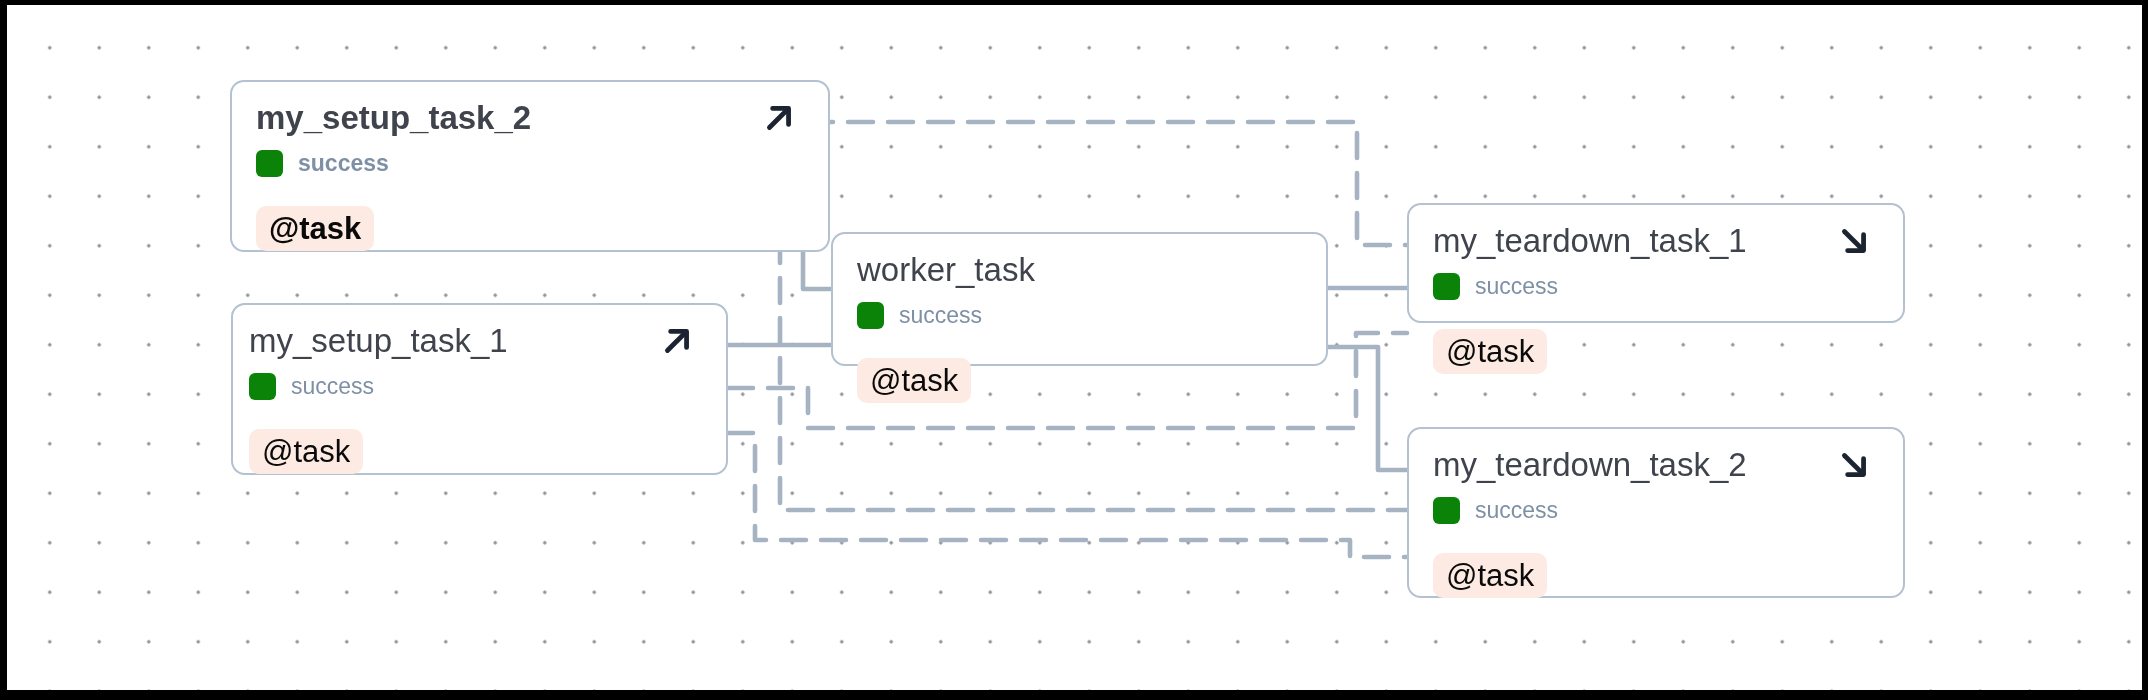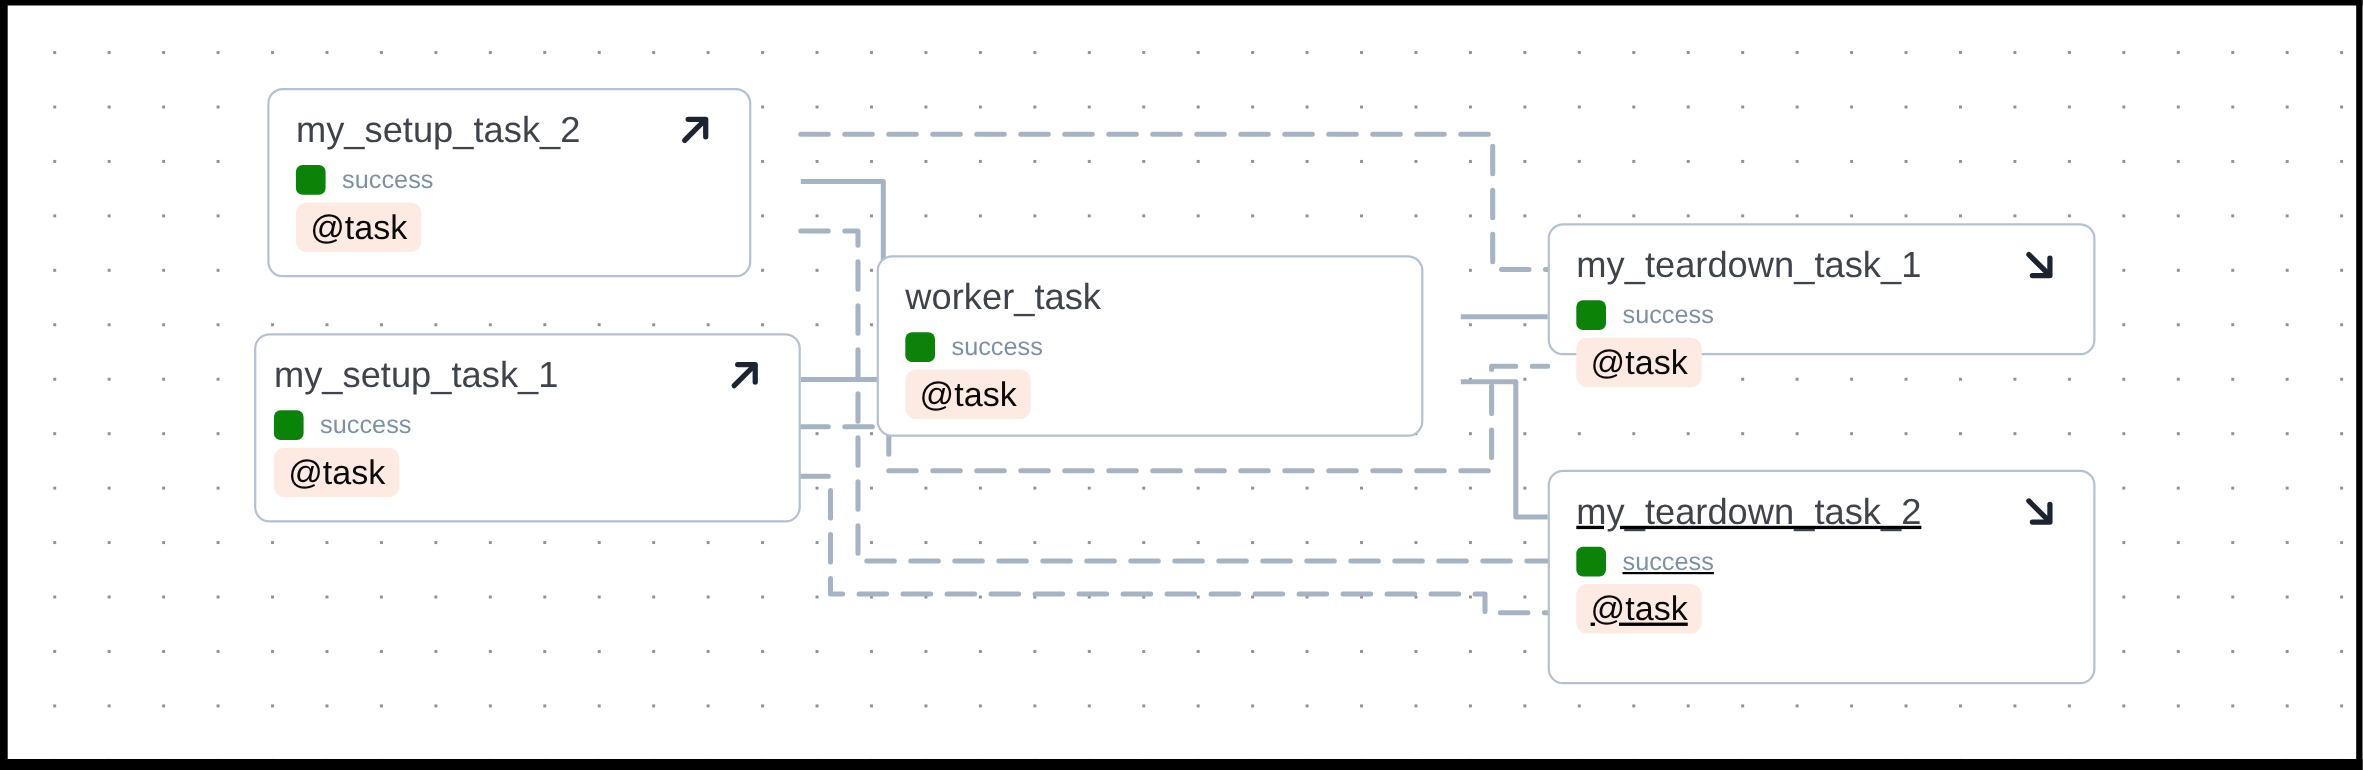--- a/index.html
+++ b/index.html
@@ -49,21 +49,21 @@
     height:42px;margin-top:2px;
   }
   .status-square{
     width:27px;height:27px;border-radius:6px;
     background:var(--success-color,#0b8309);
     display:inline-block;flex:0 0 auto;
   }
   .status-text{
     margin-left:15px;font-size:23px;color:var(--status-text-color,#7e90a5);
   }
-  .badge-row{margin-top:0;height:45px;display:flex;align-items:center;}
+  .badge-row{margin-top:22px;height:45px;display:flex;align-items:center;}
   .badge{
     display:inline-block;
     background:var(--badge-bg,#fdeae2);
     color:#0a0a0a;
     font-size:31px;line-height:31px;
     padding:7px 13px;border-radius:10px;
   }
 </style>
 </head>
 <body>
@@ -73,21 +73,21 @@
       <polyline points="728,122 1357,122 1357,245 1407,245" class="edge dashed"></polyline>
       <polyline points="728,165 803,165 803,289 831,289" class="edge solid"></polyline>
       <polyline points="728,210 780,210 780,510 1407,510" class="edge dashed"></polyline>
       <polyline points="728,345 831,345" class="edge solid"></polyline>
       <polyline points="728,388 808,388 808,428 1356,428 1356,333 1407,333" class="edge dashed"></polyline>
       <polyline points="728,433 755,433 755,540 1350,540 1350,557 1407,557" class="edge dashed"></polyline>
       <polyline points="1328,288 1407,288" class="edge solid"></polyline>
       <polyline points="1328,347 1378,347 1378,470 1407,470" class="edge solid"></polyline>
     </svg>
   <div id="node-layer">
-      <div class="node" style="left: 243px; top: 80px; width: 440px; height: 172px;">
+      <div class="node" style="left: 230px; top: 80px; width: 600px; height: 172px; font-weight: bold;">
     <div class="title-row">
       <span class="title">my_setup_task_2</span>
       <span class="arrow">
             <svg viewBox="0 0 32 32" fill="none" stroke="#1c2431" stroke-width="4.5" stroke-linecap="round" stroke-linejoin="round">
               <path d="M7 25 L24 8"></path>
               <path d="M10 7 H25 V22"></path>
             </svg>
           </span>
     </div>
     <div class="status-row">
@@ -109,21 +109,21 @@
           </span>
     </div>
     <div class="status-row">
       <span class="status-square"></span>
       <span class="status-text">success</span>
     </div>
     <div class="badge-row">
       <span class="badge">@task</span>
     </div>
   </div>
-      <div class="node" style="left: 797px; top: 232px; width: 497px; height: 165px;">
+      <div class="node" style="left: 831px; top: 232px; width: 497px; height: 134px;">
     <div class="title-row">
       <span class="title">worker_task</span>
 
     </div>
     <div class="status-row">
       <span class="status-square"></span>
       <span class="status-text">success</span>
     </div>
     <div class="badge-row">
       <span class="badge">@task</span>
@@ -140,21 +140,21 @@
           </span>
     </div>
     <div class="status-row">
       <span class="status-square"></span>
       <span class="status-text">success</span>
     </div>
     <div class="badge-row">
       <span class="badge">@task</span>
     </div>
   </div>
-      <div class="node" style="left: 1407px; top: 427px; width: 498px; height: 195px; text-decoration: underline;">
+      <div class="node" style="left: 1407px; top: 427px; width: 498px; height: 171px;">
     <div class="title-row">
       <span class="title">my_teardown_task_2</span>
       <span class="arrow">
             <svg viewBox="0 0 32 32" fill="none" stroke="#1c2431" stroke-width="4.5" stroke-linecap="round" stroke-linejoin="round">
               <path d="M7 7 L24 24"></path>
               <path d="M10 25 H25 V10"></path>
             </svg>
           </span>
     </div>
     <div class="status-row">

